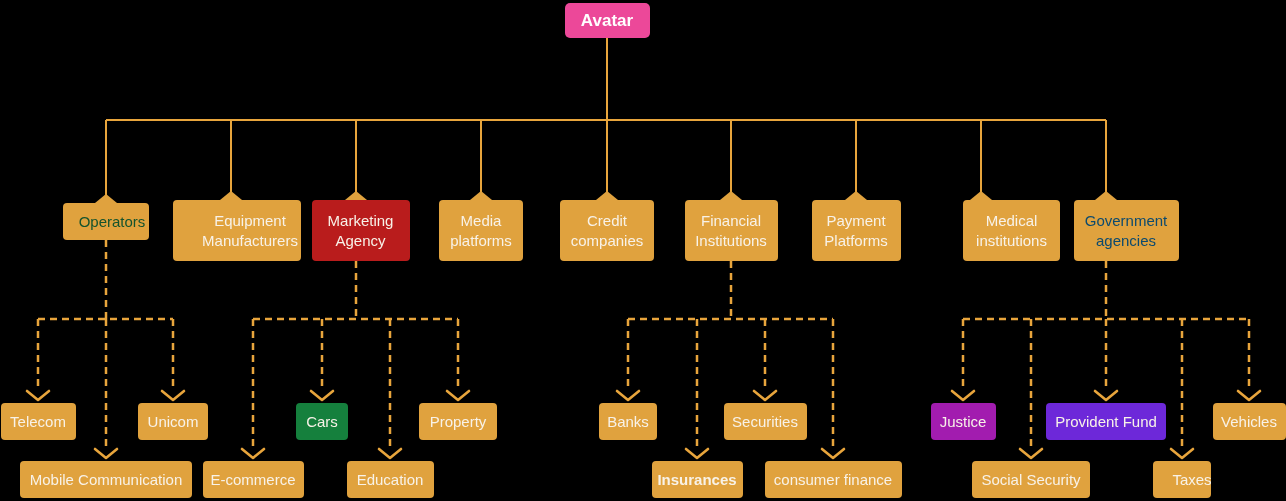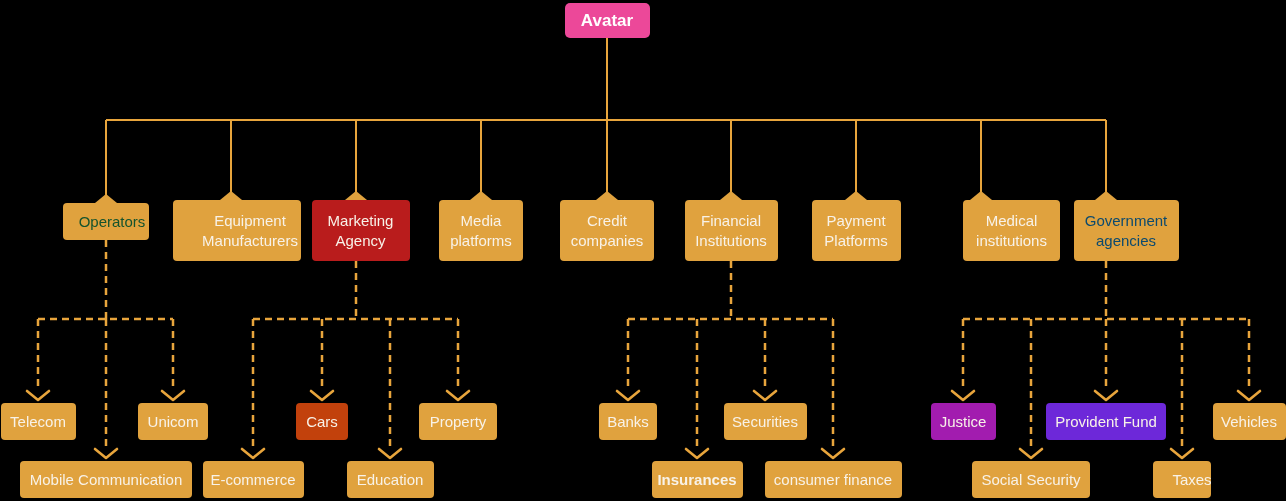--- a/index.html
+++ b/index.html
@@ -127,21 +127,21 @@
       </div>
       <div class="node leaf-node" style="left: 20px; top: 461px; width: 172px; height: 37px; background: rgb(224, 162, 62); color: rgb(248, 242, 232);">
         <span class="label">Mobile Communication</span>
       </div>
       <div class="node leaf-node" style="left: 138px; top: 403px; width: 70px; height: 37px; background: rgb(224, 162, 62); color: rgb(248, 242, 232);">
         <span class="label">Unicom</span>
       </div>
       <div class="node leaf-node" style="left: 202.5px; top: 461px; width: 101px; height: 37px; background: rgb(224, 162, 62); color: rgb(248, 242, 232);">
         <span class="label">E-commerce</span>
       </div>
-      <div class="node leaf-node" style="left: 296px; top: 403px; width: 52px; height: 37px; background: #c2410c; color: rgb(248, 242, 232);">
+      <div class="node leaf-node" style="left: 296px; top: 403px; width: 52px; height: 37px; background: #15803d; color: rgb(248, 242, 232);">
         <span class="label">Cars</span>
       </div>
       <div class="node leaf-node" style="left: 346.5px; top: 461px; width: 87px; height: 37px; background: rgb(224, 162, 62); color: rgb(248, 242, 232);">
         <span class="label">Education</span>
       </div>
       <div class="node leaf-node" style="left: 419px; top: 403px; width: 78px; height: 37px; background: rgb(224, 162, 62); color: rgb(248, 242, 232);">
         <span class="label">Property</span>
       </div>
       <div class="node leaf-node" style="left: 599px; top: 403px; width: 58px; height: 37px; background: rgb(224, 162, 62); color: rgb(248, 242, 232);">
         <span class="label">Banks</span>

